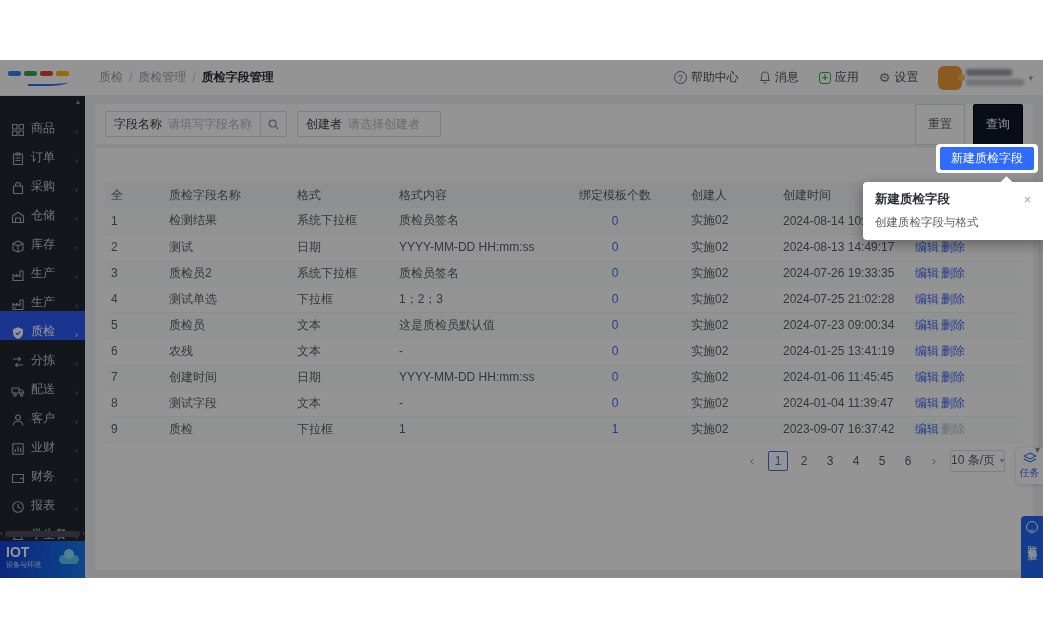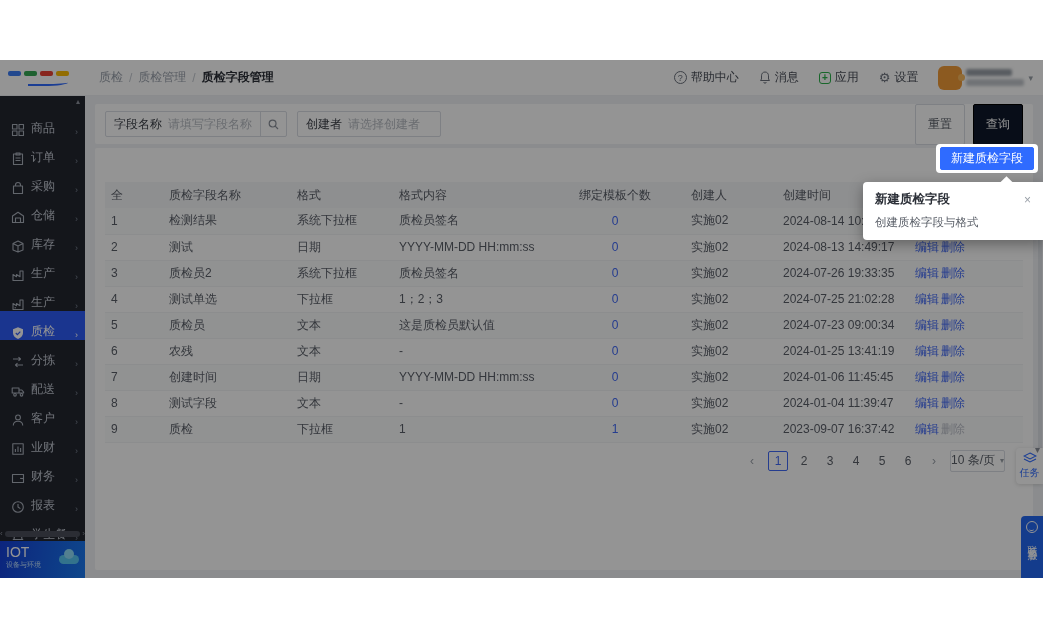--- a/index.html
+++ b/index.html
@@ -34,21 +34,21 @@
   .side-items { position:absolute; top:12px; left:0; width:100%; }
   .side-item { height:29px; display:flex; align-items:flex-end; padding:0 7px 0 11px; color:#c2c7d1; font-size:12px; cursor:pointer; }
   .side-item .icn { width:14px; height:14px; margin-right:6px; display:inline-flex; color:#aab0bb; }
   .side-item .icn svg { width:14px; height:14px; }
   .side-item .chev { margin-left:auto; color:#7a8090; font-size:9px; }
   .side-item.active { background:#2e5cf7; color:#fff; }
   .side-item.active .icn, .side-item.active .chev { color:#fff; }
   .side-hscroll { position:absolute; bottom:40px; left:0; width:85px; height:9px; display:flex; align-items:center; font-size:8px; color:#8a8f99; }
   .side-hscroll .thumb { flex:1; height:6px; margin:0 2px; background:#4a4f5a; border-radius:3px; }
   .iot { position:absolute; bottom:0; left:0; width:85px; height:37px; background:linear-gradient(100deg,#1540d8,#1a7af0); color:#fff; padding:4px 6px; overflow:hidden; }
-  .iot-title { font-size:14px; font-weight:normal; line-height:15px; }
+  .iot-title { font-size:14px; font-weight:bold; line-height:15px; }
   .iot-sub { font-size:7px; color:#bfe0ff; }
   .iot-cloud { position:absolute; right:4px; top:9px; width:24px; height:16px; }
   .iot-cloud::before { content:""; position:absolute; left:2px; bottom:2px; width:20px; height:9px; background:#59c7f2; border-radius:5px; }
   .iot-cloud::after { content:""; position:absolute; left:7px; bottom:7px; width:10px; height:10px; background:#8fdcf8; border-radius:50%; }
 
   
   .main { position:absolute; left:85px; top:36px; right:0; bottom:0; background:#f0f2f5; }
   .filter-card { position:absolute; top:8px; left:10px; right:10px; height:40px; background:#fff; border-radius:2px; display:flex; align-items:center; padding:0 10px; gap:10px; }
   .fgroup { display:flex; align-items:center; height:26px; border:1px solid #d9dce3; border-radius:2px; background:#fff; padding:0 0 0 8px; }
   .fgroup label { font-size:12px; color:#3b3f47; margin-right:6px; white-space:nowrap; }

